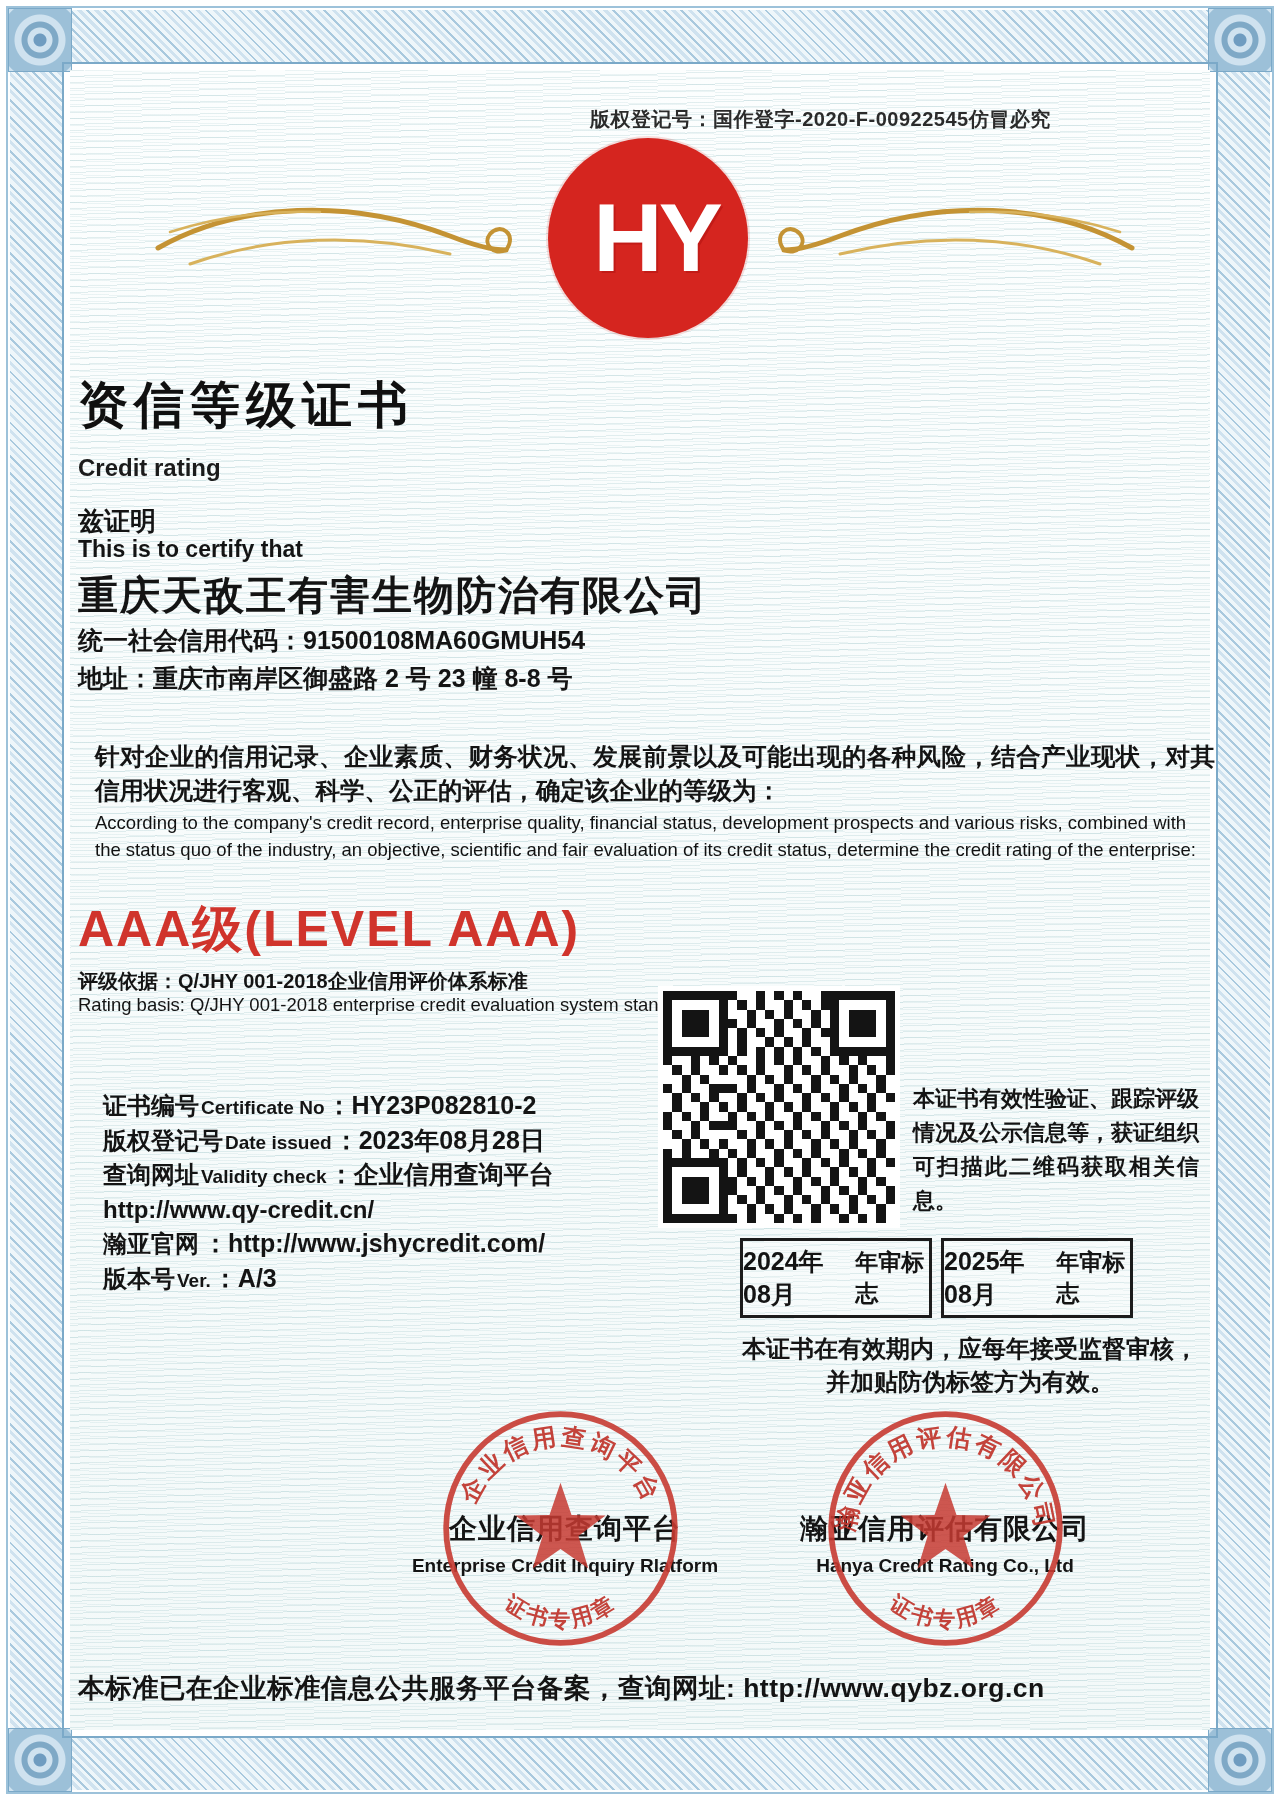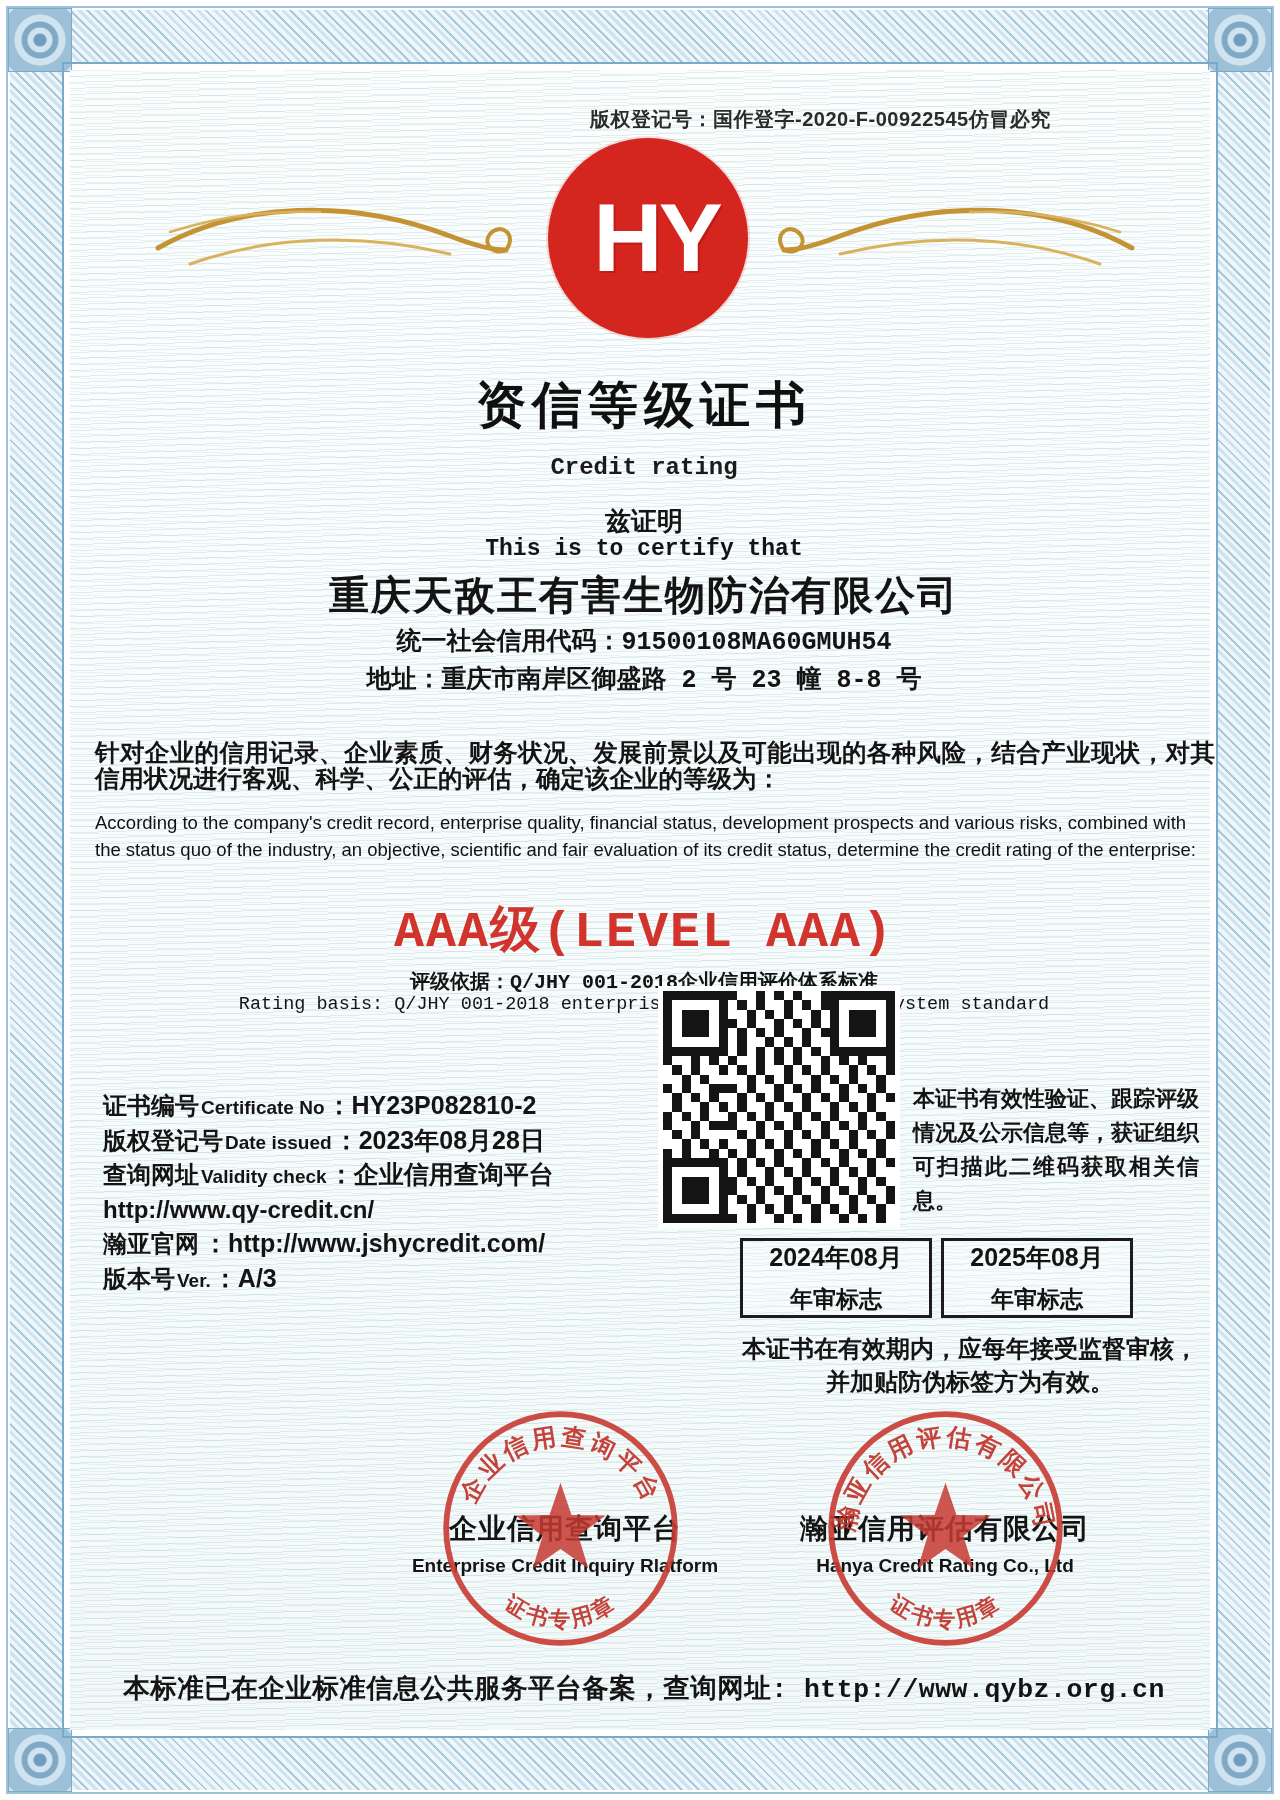--- a/index.html
+++ b/index.html
@@ -30,45 +30,45 @@
   .content > *{position:absolute;}
   .copyright{top:36px;left:520px;font-size:20px;font-weight:600;color:#2b2b2b;letter-spacing:.5px;white-space:nowrap;}
   .flourish{top:118px;width:380px;height:100px;}
   .fl-left{left:75px;}
   .fl-right{left:695px;transform:scaleX(-1);}
   .logo-circle{top:68px;left:478px;width:200px;height:200px;border-radius:50%;
     background:#d5251f;display:flex;align-items:center;justify-content:center;
     box-shadow:0 0 0 2px rgba(213,37,31,.15);}
   .logo-text{font-size:96px;font-weight:900;color:#ffffff;letter-spacing:-4px;line-height:1;
     text-shadow:2px 2px 0 rgba(160,10,10,.35);margin-left:16px;}
-  .center-line{left:8px;right:0;text-align:center;white-space:nowrap;font-family:Liberation Mono, monospace;}
+  .center-line{left:8px;right:0;white-space:nowrap;}
   .title-cn{top:302px;font-size:50px;font-weight:700;letter-spacing:6px;color:#101010;}
   .title-en{top:384px;font-size:24px;font-weight:600;color:#1b1b1b;}
   .certify-cn{top:434px;font-size:26px;font-weight:600;}
   .certify-en{top:466px;font-size:23px;font-weight:600;}
   .company{top:498px;font-size:40px;font-weight:800;letter-spacing:2px;}
   .code-line{top:554px;font-size:25px;font-weight:600;}
   .addr-line{top:592px;font-size:25px;font-weight:600;}
-  .para-cn{top:670px;left:25px;width:1120px;font-size:24.5px;line-height:26px;font-weight:600;text-align:justify;}
+  .para-cn{top:670px;left:25px;width:1120px;font-size:24.5px;line-height:34px;font-weight:600;text-align:justify;}
   .para-en{top:740px;left:25px;width:1120px;font-size:18.5px;line-height:26.5px;font-weight:400;color:#111;}
   .rating{top:826px;font-size:50px;font-weight:800;letter-spacing:2px;}
   .basis-cn{top:898px;font-size:20px;font-weight:600;}
   .basis-en{top:924px;font-size:18.5px;font-weight:400;}
   .details{top:1020px;left:33px;width:560px;}
   .detail-line{line-height:31.6px;white-space:nowrap;}
   .d-cn{font-size:24px;font-weight:600;}
   .d-en{font-size:19px;font-weight:600;margin:0 2px;}
   .d-val{font-size:25px;font-weight:600;}
   .qr{top:916px;left:588px;width:242px;height:242px;background:#ffffff;
     display:grid;grid-template-columns:repeat(25,1fr);grid-template-rows:repeat(25,1fr);
     padding:5px;box-sizing:border-box;}
   .qr .on{background:#141414;}
   .qr-note{top:1012px;left:843px;width:286px;font-size:22px;line-height:34px;font-weight:600;text-align:justify;}
   .year-stamp{top:1168px;width:192px;height:80px;border:3px solid #1c1c1c;box-sizing:border-box;
-    display:flex;flex-direction:column;align-items:center;justify-content:space-between;gap:5px;background:rgba(255,255,255,.25);}
+    display:flex;align-items:center;justify-content:center;gap:5px;background:rgba(255,255,255,.25);}
   .ys-1{left:670px;} .ys-2{left:871px;}
   .ys-date{font-size:25px;font-weight:600;}
   .ys-label{font-size:23px;font-weight:600;}
   .audit-note{top:1262px;left:640px;width:520px;text-align:center;font-size:24px;line-height:33px;font-weight:600;}
   .seal-caption{top:1440px;width:440px;text-align:center;z-index:2;}
   .cap-left{left:275px;} .cap-right{left:655px;}
   .cap-cn{font-size:28px;font-weight:800;letter-spacing:1px;}
   .cap-en{font-size:19px;font-weight:700;margin-top:7px;}
   .seal{top:1336px;width:245px;height:245px;z-index:3;}
   .seal-left{left:368px;} .seal-right{left:753px;}

